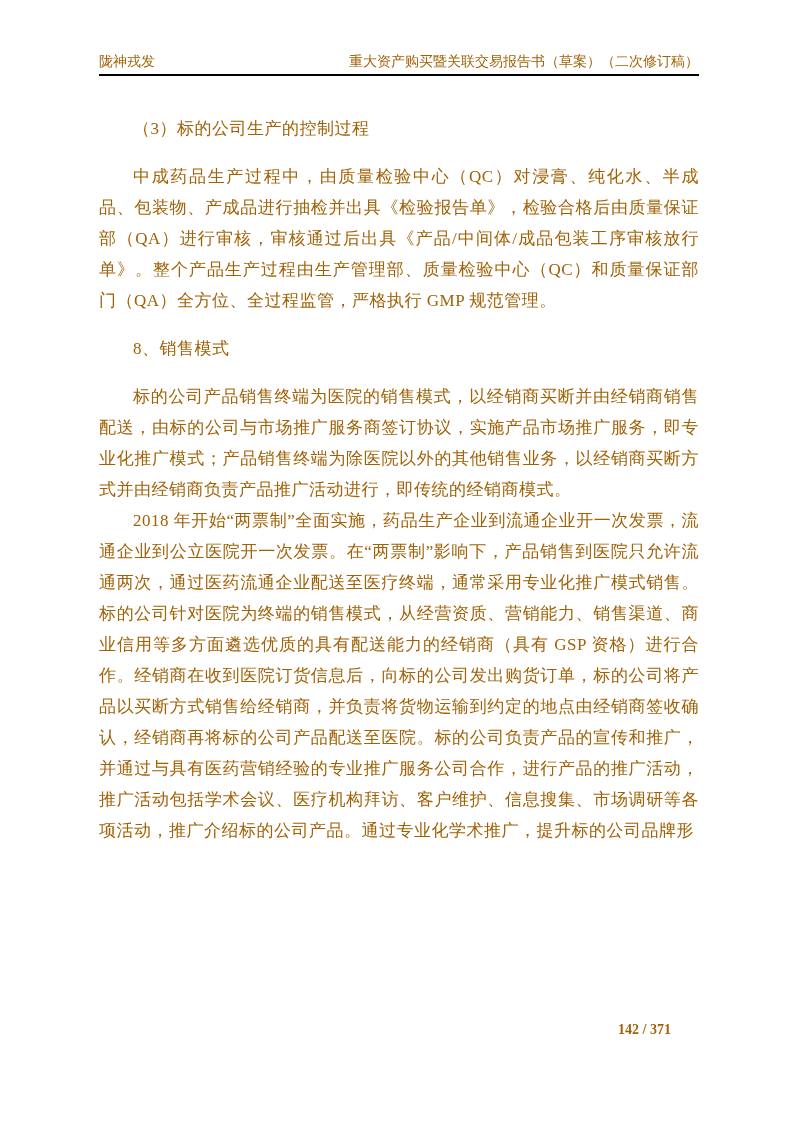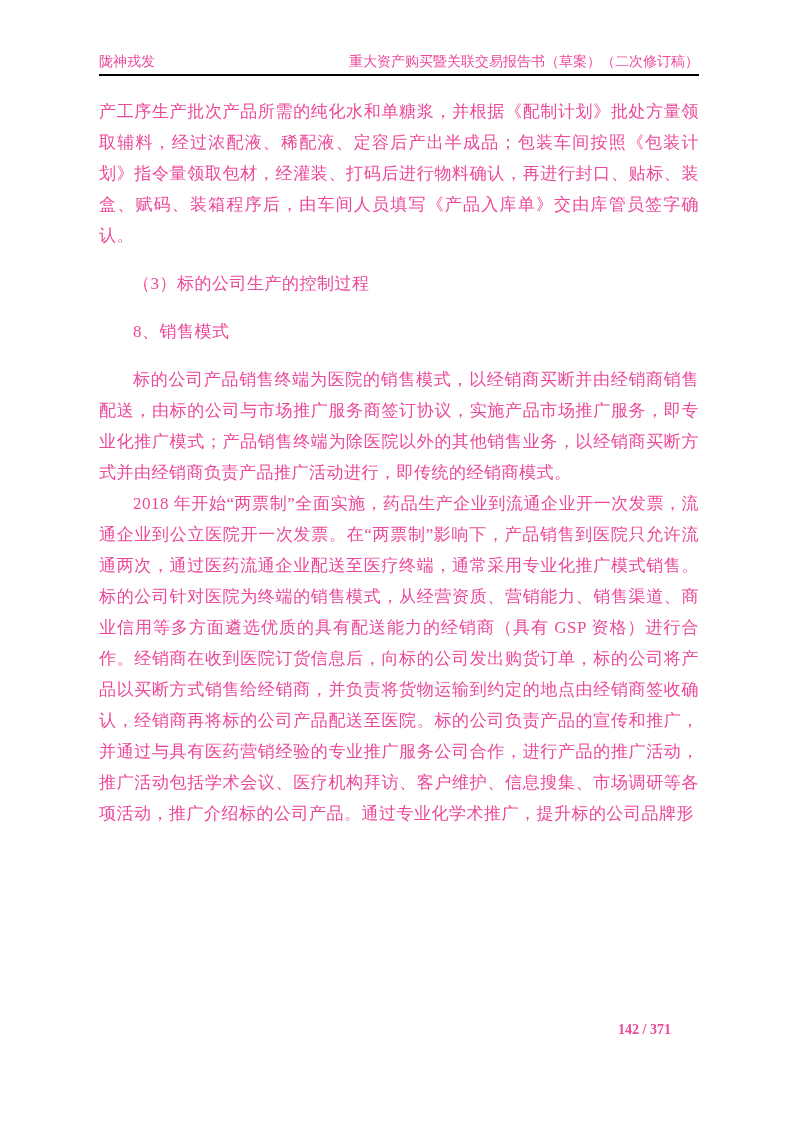--- a/index.html
+++ b/index.html
@@ -5,21 +5,21 @@
   html, body {
     margin: 0;
     padding: 0;
     background: #ffffff;
   }
   .page {
     position: relative;
     width: 793px;
     height: 1122px;
     background: #ffffff;
-    color: #ec4899;
+    color: #a16207;
     font-family: "Liberation Serif", "DejaVu Serif", serif;
     overflow: hidden;
   }
   .header {
     position: absolute;
     top: 52px;
     left: 99px;
     right: 94px;
     display: flex;
     justify-content: space-between;
@@ -67,24 +67,24 @@
 
 <div class="page">
 
   <div class="header">
     <span>陇神戎发</span>
     <span>重大资产购买暨关联交易报告书（草案）（二次修订稿）</span>
   </div>
 
   <div class="body-text">
 
-    <p class="para">产工序生产批次产品所需的纯化水和单糖浆，并根据《配制计划》批处方量领取辅料，经过浓配液、稀配液、定容后产出半成品；包装车间按照《包装计划》指令量领取包材，经灌装、打码后进行物料确认，再进行封口、贴标、装盒、赋码、装箱程序后，由车间人员填写《产品入库单》交由库管员签字确认。</p>
 
     <p class="heading">（3）标的公司生产的控制过程</p>
 
+    <p class="para indent">中成药品生产过程中，由质量检验中心（QC）对浸膏、纯化水、半成品、包装物、产成品进行抽检并出具《检验报告单》，检验合格后由质量保证部（QA）进行审核，审核通过后出具《产品/中间体/成品包装工序审核放行单》。整个产品生产过程由生产管理部、质量检验中心（QC）和质量保证部门（QA）全方位、全过程监管，严格执行 GMP 规范管理。</p>
 
     <p class="heading">8、销售模式</p>
 
     <p class="para indent">标的公司产品销售终端为医院的销售模式，以经销商买断并由经销商销售配送，由标的公司与市场推广服务商签订协议，实施产品市场推广服务，即专业化推广模式；产品销售终端为除医院以外的其他销售业务，以经销商买断方式并由经销商负责产品推广活动进行，即传统的经销商模式。</p>
 
 
     <p class="para indent">2018 年开始“两票制”全面实施，药品生产企业到流通企业开一次发票，流通企业到公立医院开一次发票。在“两票制”影响下，产品销售到医院只允许流通两次，通过医药流通企业配送至医疗终端，通常采用专业化推广模式销售。标的公司针对医院为终端的销售模式，从经营资质、营销能力、销售渠道、商业信用等多方面遴选优质的具有配送能力的经销商（具有 GSP 资格）进行合作。经销商在收到医院订货信息后，向标的公司发出购货订单，标的公司将产品以买断方式销售给经销商，并负责将货物运输到约定的地点由经销商签收确认，经销商再将标的公司产品配送至医院。标的公司负责产品的宣传和推广，并通过与具有医药营销经验的专业推广服务公司合作，进行产品的推广活动，推广活动包括学术会议、医疗机构拜访、客户维护、信息搜集、市场调研等各项活动，推广介绍标的公司产品。通过专业化学术推广，提升标的公司品牌形</p>
 
   </div>
 

